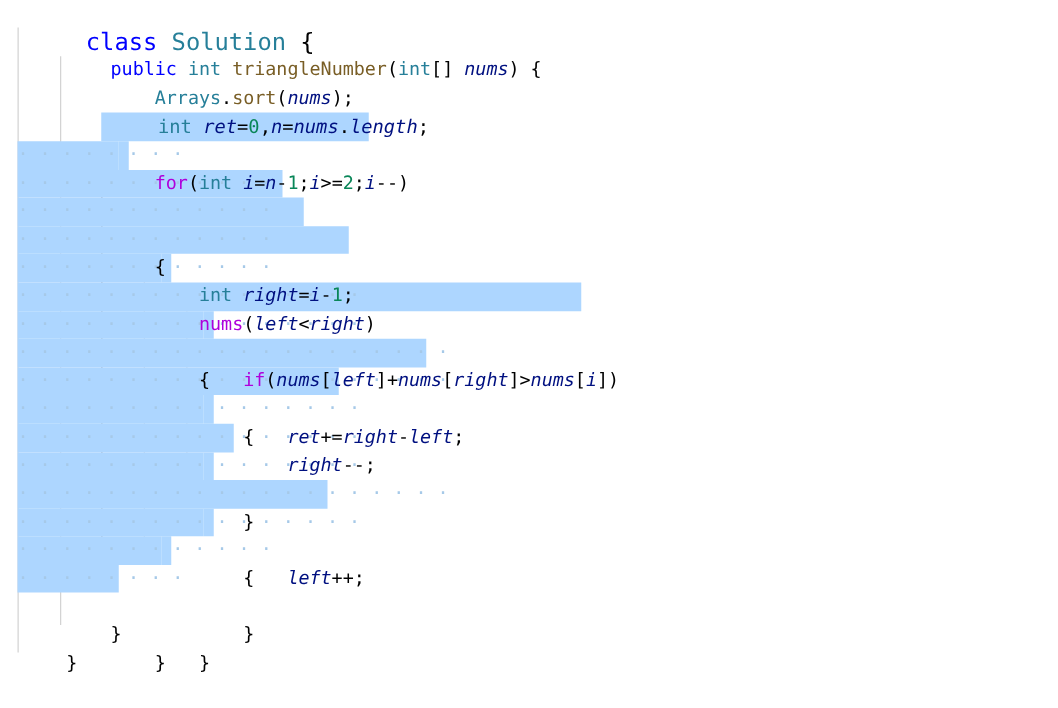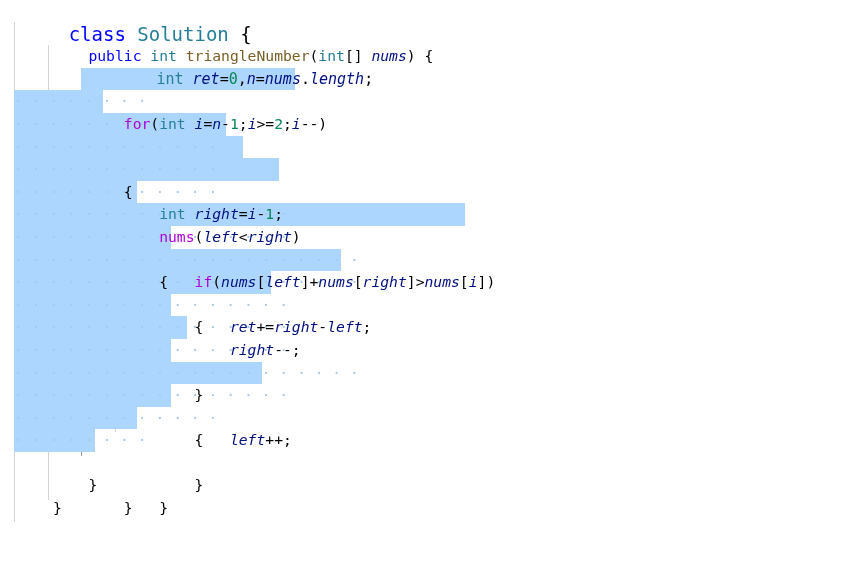--- a/index.html
+++ b/index.html
@@ -104,22 +104,25 @@
   <div class="code">
 
     <div class="line" style="font-size: 19px; line-height: 22.6px; height: 22.6px;">
       <span class="txt"><span class="kw" style="color: rgb(0, 0, 255);">class</span> <span class="cls" style="color: rgb(38, 127, 153);">Solution</span> <span class="punc" style="color: rgb(0, 0, 0);">{</span></span>
     </div>
 
     <div class="line" style="font-size: 14.7px; line-height: 22.6px; height: 22.6px;">
       <span class="txt">    <span class="kw" style="color: rgb(0, 0, 255);">public</span> <span class="type" style="color: rgb(38, 127, 153);">int</span> <span class="fn" style="color: rgb(121, 94, 38);">triangleNumber</span><span class="punc" style="color: rgb(0, 0, 0);">(</span><span class="type" style="color: rgb(38, 127, 153);">int</span><span class="punc" style="color: rgb(0, 0, 0);">[]</span> <span class="var" style="color: rgb(0, 16, 128);">nums</span><span class="punc" style="color: rgb(0, 0, 0);">)</span> <span class="punc" style="color: rgb(0, 0, 0);">{</span></span>
     </div>
 
-
-    <div class="line" style="font-size: 15px; line-height: 22.6px; height: 22.6px; margin-left: 30px;">
+    <div class="line" style="font-size: 14.7px; line-height: 22.6px; height: 22.6px;">
+      <span class="txt">        <span class="cls" style="color: rgb(38, 127, 153);">Arrays</span><span class="punc" style="color: rgb(0, 0, 0);">.</span><span class="fn" style="color: rgb(121, 94, 38);">sort</span><span class="punc" style="color: rgb(0, 0, 0);">(</span><span class="var" style="color: rgb(0, 16, 128);">nums</span><span class="punc" style="color: rgb(0, 0, 0);">);</span></span>
+    </div>
+
+    <div class="line" style="font-size: 15px; line-height: 22.6px; height: 22.6px;">
       <span class="txt">        <span class="type" style="color: rgb(38, 127, 153);">int</span> <span class="var" style="color: rgb(0, 16, 128);">ret</span><span class="punc" style="color: rgb(0, 0, 0);">=</span><span class="num" style="color: rgb(9, 134, 88);">0</span><span class="punc" style="color: rgb(0, 0, 0);">,</span><span class="var" style="color: rgb(0, 16, 128);">n</span><span class="punc" style="color: rgb(0, 0, 0);">=</span><span class="var" style="color: rgb(0, 16, 128);">nums</span><span class="punc" style="color: rgb(0, 0, 0);">.</span><span class="var" style="color: rgb(0, 16, 128);">length</span><span class="punc" style="color: rgb(0, 0, 0);">;</span></span>
     </div>
 
     <div class="line" style="font-size: 14.7px; line-height: 22.6px; height: 22.6px;">
       <div class="sel" style="left: 81px; width: 214px; background: rgb(173, 214, 255);"></div>
       <span class="txt">        <span class="ctl" style="color: rgb(175, 0, 219);">for</span><span class="punc" style="color: rgb(0, 0, 0);">(</span><span class="type" style="color: rgb(38, 127, 153);">int</span> <span class="var" style="color: rgb(0, 16, 128);">i</span><span class="punc" style="color: rgb(0, 0, 0);">=</span><span class="var" style="color: rgb(0, 16, 128);">n</span><span class="punc" style="color: rgb(0, 0, 0);">-</span><span class="num" style="color: rgb(9, 134, 88);">1</span><span class="punc" style="color: rgb(0, 0, 0);">;</span><span class="var" style="color: rgb(0, 16, 128);">i</span><span class="punc" style="color: rgb(0, 0, 0);">&gt;=</span><span class="num" style="color: rgb(9, 134, 88);">2</span><span class="punc" style="color: rgb(0, 0, 0);">;</span><span class="var" style="color: rgb(0, 16, 128);">i</span><span class="punc" style="color: rgb(0, 0, 0);">--)</span></span>
     </div>
 
     <div class="line" style="font-size: 14.7px; line-height: 22.6px; height: 22.6px;">
       <div class="sel" style="left: 14px; width: 81px; background: rgb(173, 214, 255);"></div>

